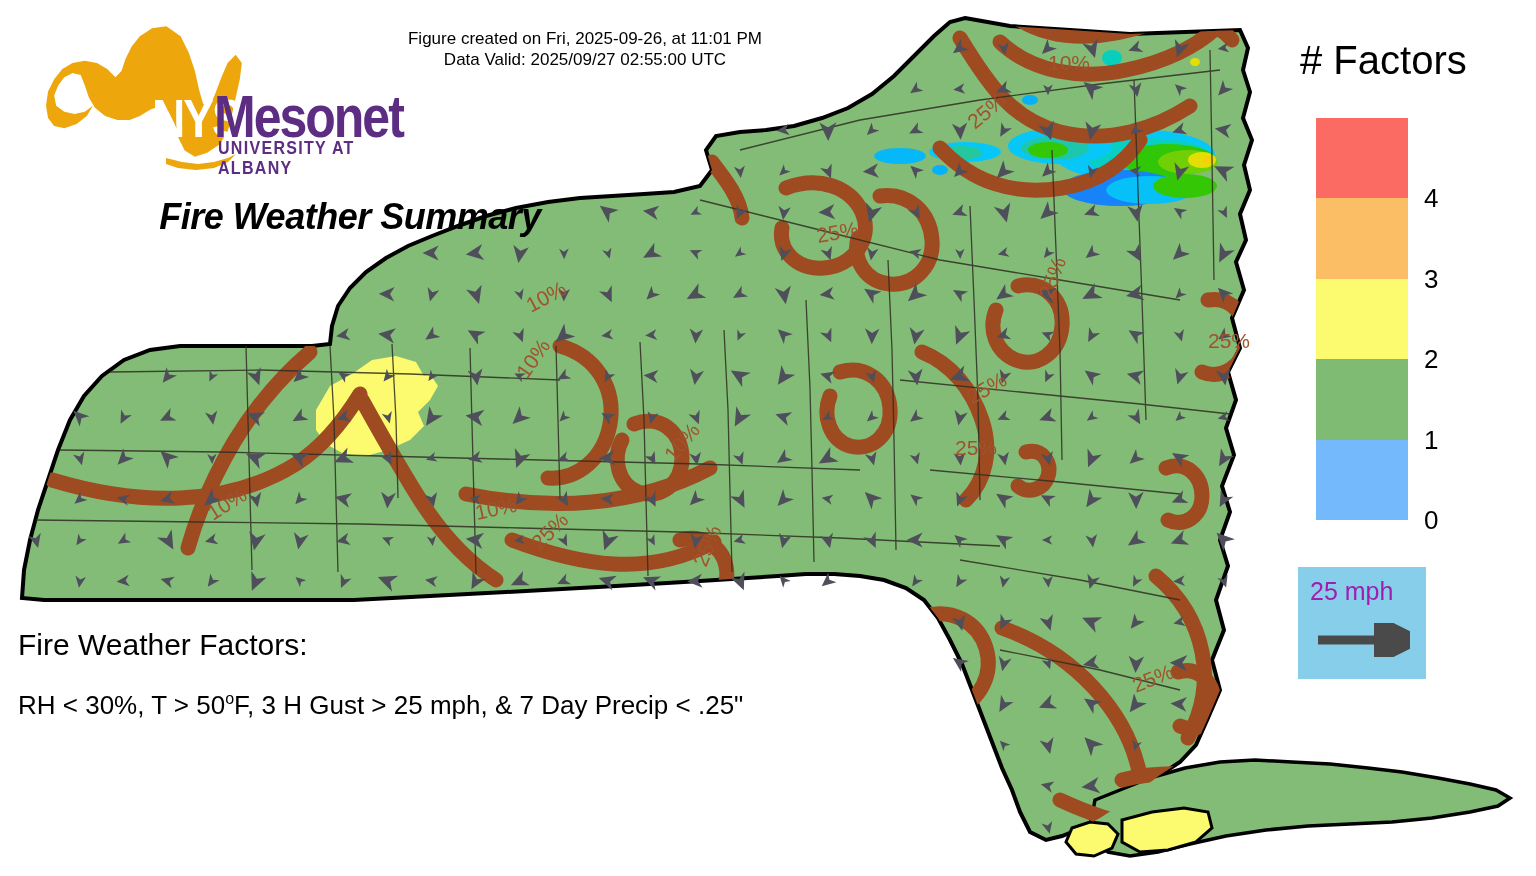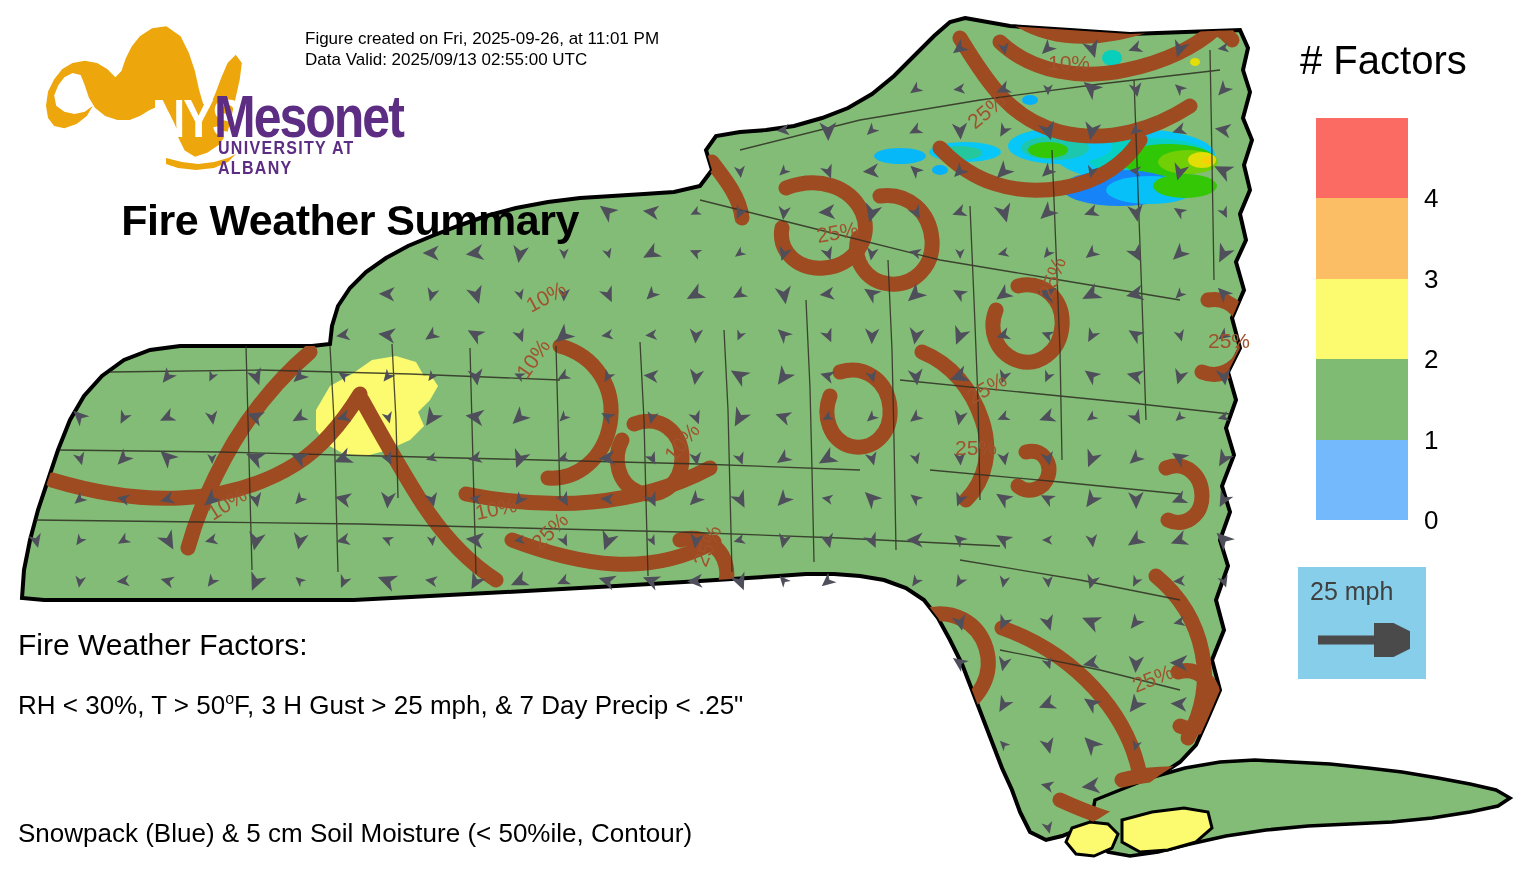--- a/index.html
+++ b/index.html
@@ -12,44 +12,44 @@
   .logo-svg{position:absolute;left:0;top:0;}
   .logo-nys{position:absolute;left:124px;top:74px;font-size:46px;font-weight:bold;
             color:#ffffff;letter-spacing:-2px;font-family:"Liberation Sans",sans-serif;
             transform:scaleY(1.18);transform-origin:left top;}
   .logo-meso{position:absolute;left:186px;top:70px;font-size:50px;font-weight:bold;
              color:#5C2D82;letter-spacing:-2px;transform:scaleY(1.2);transform-origin:left top;}
   .logo-uni{position:absolute;left:190px;top:126px;font-size:16px;font-weight:bold;
             color:#5C2D82;letter-spacing:1.3px;transform:scaleY(1.12);transform-origin:left top;}
 
   
-  .stamp{position:absolute;width:560px;left:305px;top:28px;text-align:left;
+  .stamp{position:absolute;width:560px;left:305px;top:28px;text-align:center;
          font-size:17px;line-height:21px;}
 
   
   .main-title{position:absolute;left:0;top:196px;width:700px;text-align:center;
-              font-size:43px;font-weight:bold;letter-spacing:-0.5px;}
+              font-size:36px;font-weight:bold;letter-spacing:-0.5px;font-style:italic;}
   .sub-title{position:absolute;left:0;top:252px;width:700px;text-align:center;
              font-size:23px;font-weight:bold;line-height:29px;letter-spacing:-0.2px;}
 
   
   .factors-head{position:absolute;left:18px;top:628px;font-size:30px;}
   .f-line{position:absolute;left:18px;font-size:26px;white-space:nowrap;text-align:right;}
   .f1{top:690px;} .f2{top:738px;} .f3{top:818px;}
   .sup{font-size:16px;vertical-align:super;line-height:0;}
 
   
   .legend-title{position:absolute;left:1300px;top:38px;font-size:40px;}
   .cbar{position:absolute;left:1316px;top:118px;width:92px;height:402px;}
   .cband{width:100%;height:80.4px;}
   .ctick{position:absolute;left:1424px;font-size:26px;line-height:1;}
 
   
   .windkey{position:absolute;left:1298px;top:567px;width:128px;height:112px;background:#87CEEB;}
-  .windkey-label{position:absolute;left:12px;top:10px;font-size:25px;color:#404040;}
+  .windkey-label{position:absolute;left:12px;top:10px;font-size:25px;color:#a21caf;}
   .windkey-arrow{position:absolute;left:18px;top:56px;}
 
   
   .map{position:absolute;left:0;top:0;width:1536px;height:876px;pointer-events:none;}
   .clabel{font-family:"Liberation Sans",sans-serif;font-size:21px;fill:#A0522D;font-weight:500;}
 </style>
 </head>
 <body>
 
 <div id="root">
@@ -551,28 +551,27 @@
       <path d="M120,140 L136,144 L152,146 L168,144 L182,140 L190,136
                L182,144 L168,150 L150,152 L132,150 L120,146 Z" fill="#EDA60B" transform="translate(18,6)"></path>
     </svg>
     <div class="logo-nys">NYS</div>
     <div class="logo-meso">Mesonet</div>
     <div class="logo-uni">UNIVERSITY AT ALBANY</div>
   </div>
 
   <div class="stamp">
     <div>Figure created on Fri, 2025-09-26, at 11:01 PM</div>
-    <div>Data Valid: 2025/09/13 02:55:00 UTC</div>
+    <div>Data Valid: 2025/09/27 02:55:00 UTC</div>
   </div>
 
   <div class="main-title">Fire Weather Summary</div>
 
   <div class="factors-head">Fire Weather Factors:</div>
   <div class="f-line f1"><span>RH &lt; 30%, T &gt; 50</span><span class="sup">o</span><span>F, 3 H Gust &gt; 25 mph, &amp; 7 Day Precip &lt; .25"</span></div>
-  <div class="f-line f3">Snowpack (Blue) &amp; 5 cm Soil Moisture (&lt; 50%ile, Contour)</div>
 
   <div class="legend-title"># Factors</div>
   <div class="cbar" id="cbar">
       <div class="cband" style="background: rgb(252, 106, 100);"></div>
       <div class="cband" style="background: rgb(252, 190, 100);"></div>
       <div class="cband" style="background: rgb(252, 250, 110);"></div>
       <div class="cband" style="background: rgb(127, 187, 114);"></div>
       <div class="cband" style="background: rgb(116, 185, 252);"></div>
     </div>
   <div id="cticks">

